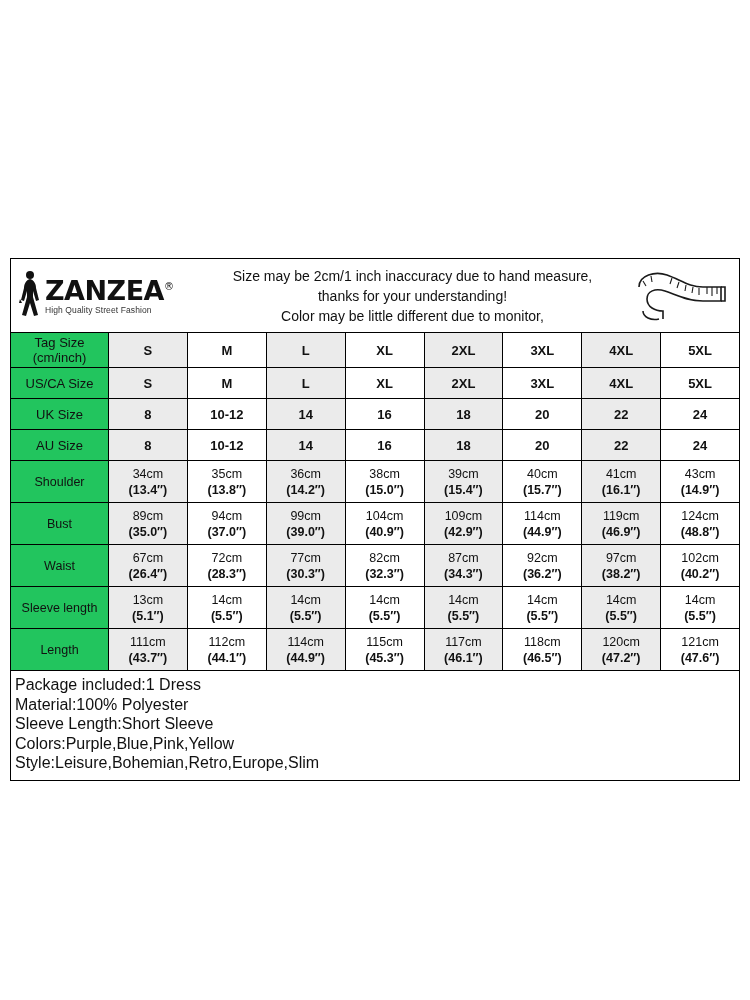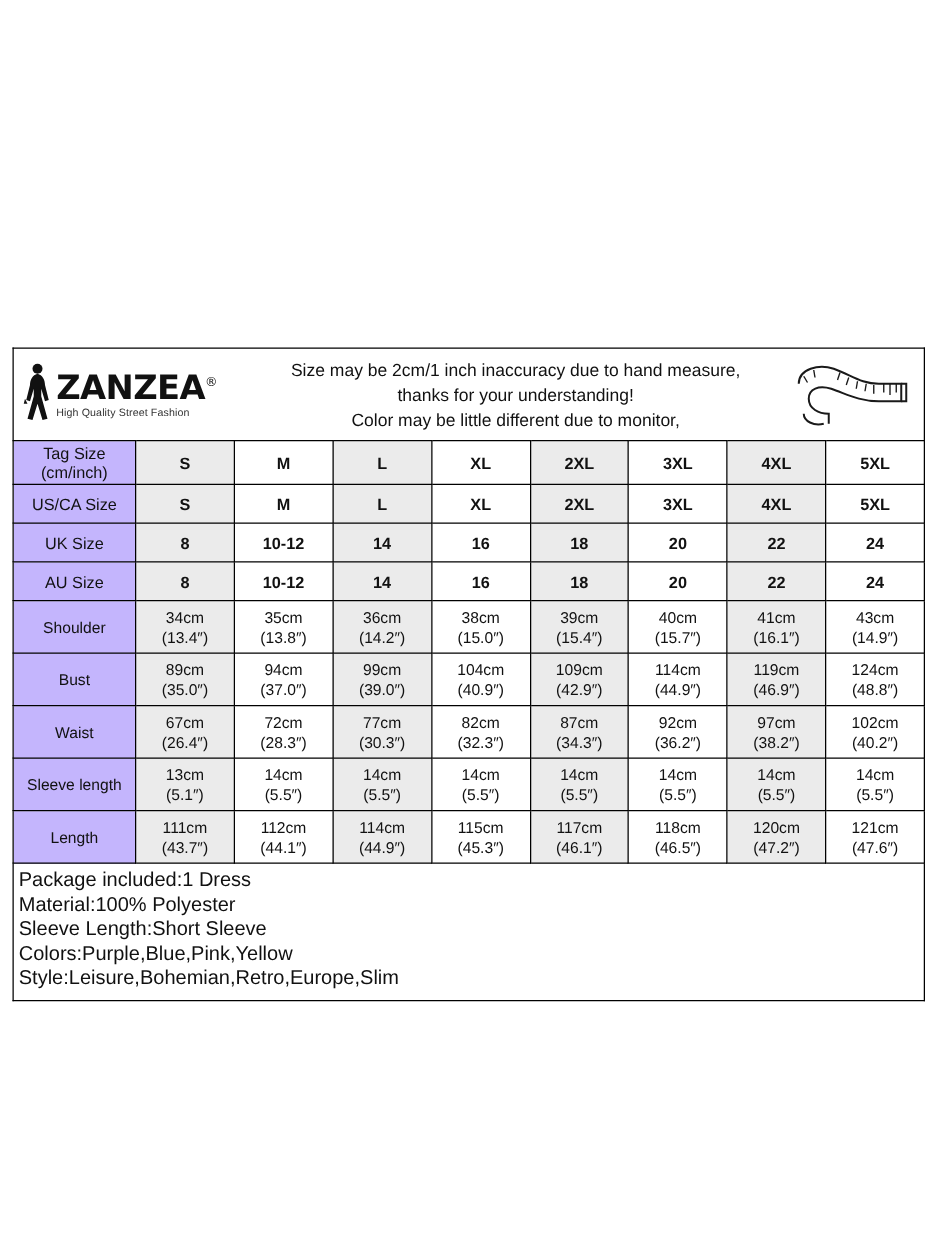--- a/index.html
+++ b/index.html
@@ -13,21 +13,20 @@
     font-family: "Liberation Sans", sans-serif;
     color: #111111;
     position: relative;
   }
 
   #chart-wrap {
     position: absolute;
     left: 10px;
     top: 258px;
     width: 730px;
-    margin-top: 20px;
   }
 
   
   .header {
     display: flex;
     align-items: center;
     border: 1px solid #000;
     border-bottom: none;
     height: 74px;
     box-sizing: border-box;
@@ -97,37 +96,37 @@
     border: 1px solid #000;
     text-align: center;
     vertical-align: middle;
     font-size: 12.5px;
     color: #111;
     padding: 2px 1px;
   }
   td.rowlabel {
     width: 95px;
     font-size: 13px;
-    background: #c4b5fd;
+    background: #22c55e;
   }
   tr.plain td {
     height: 26px;
     font-weight: bold;
     font-size: 13px;
   }
   tr.plain td.rowlabel {
     font-weight: normal;
   }
   tr.dual td {
     height: 37px;
     line-height: 16px;
     font-size: 12.5px;
   }
   .cm { display: block; }
-  .inch { display: block; }
+  .inch { display: block; font-weight: bold; }
   td.shaded { background: #ebebeb; }
 
   .firsthdr td { height: 40px; line-height: 15px; }
   .firsthdr .rowlabel span { display: block; }
 
   
   .footer {
     border: 1px solid #000;
     border-top: none;
     padding: 4px 4px 7px 4px;

